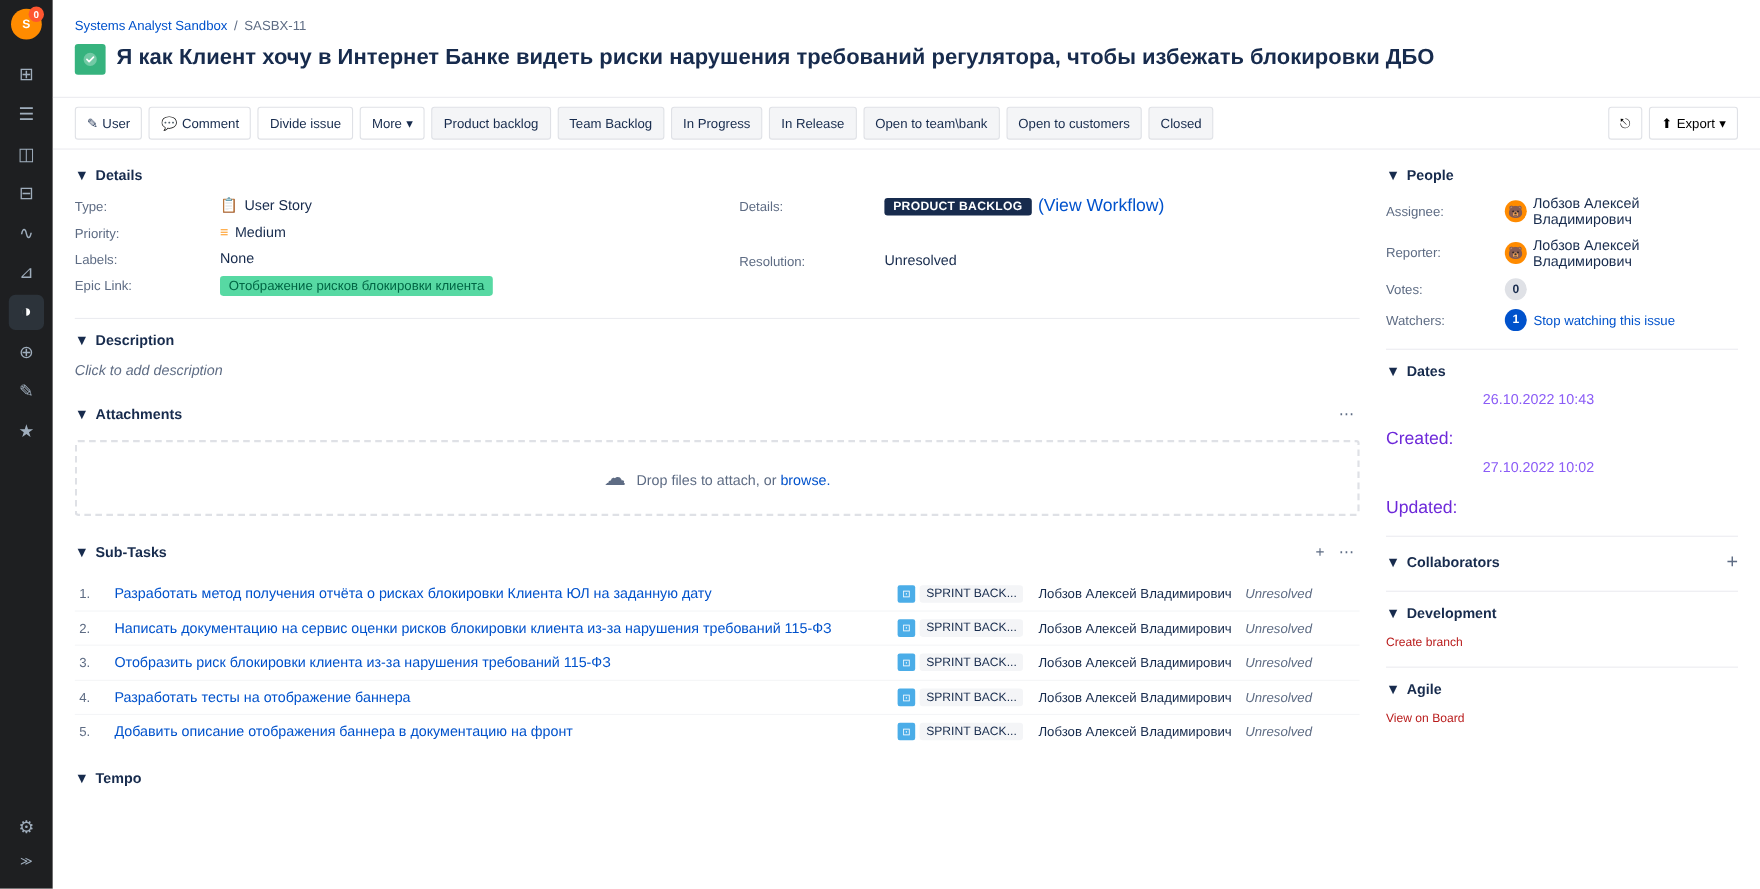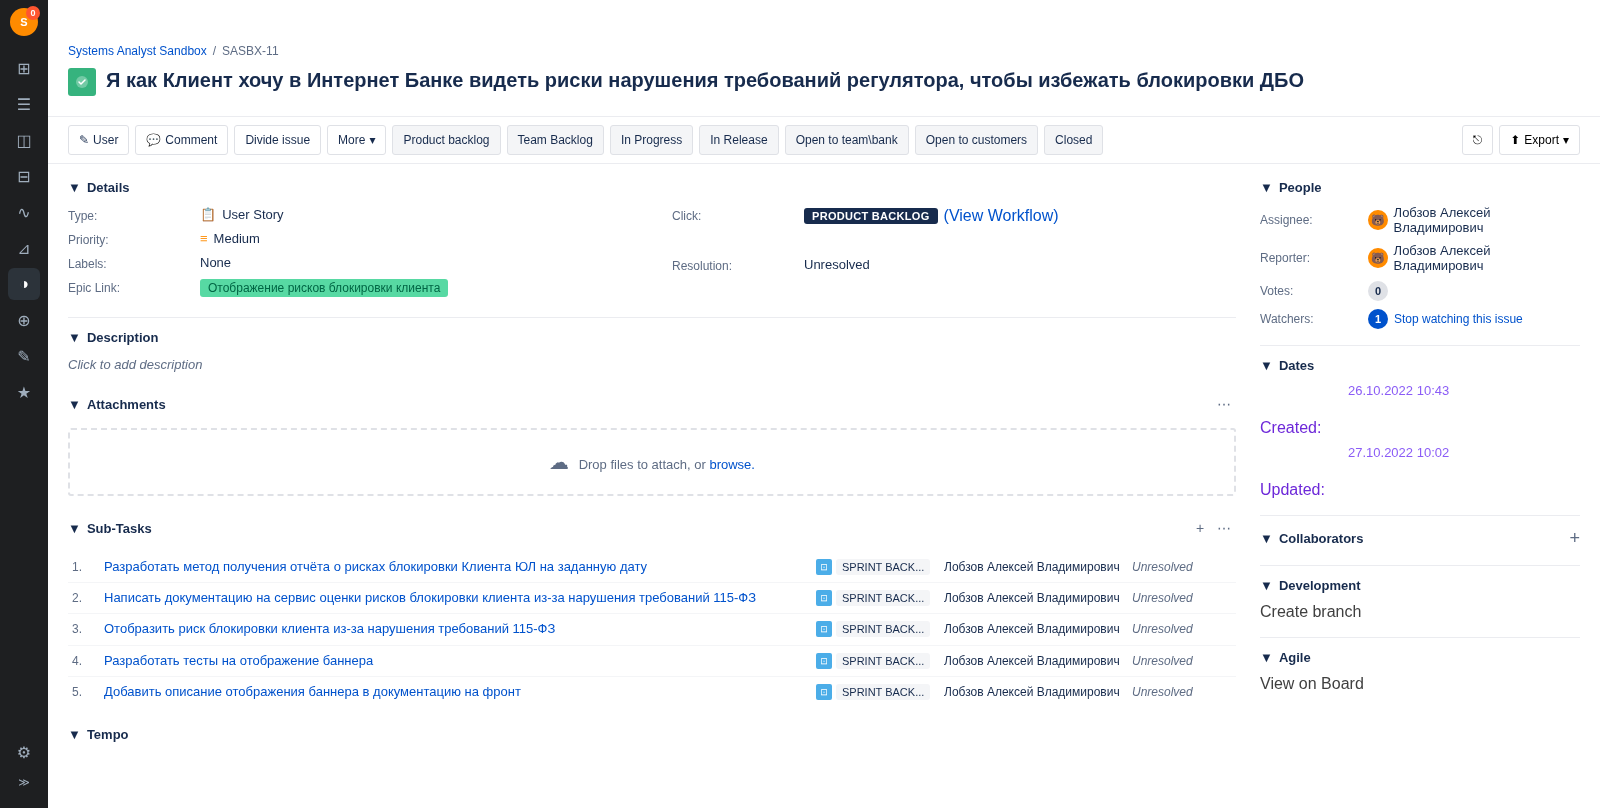--- a/index.html
+++ b/index.html
@@ -12,21 +12,21 @@
     .nav-icon.top-logo { background: #ff5630; color: #fff; border-radius: 50%; width: 28px; height: 28px; font-size: 12px; font-weight: bold; position: relative; }
     .nav-badge { position: absolute; top: -2px; right: -2px; background: #ff5630; color: #fff; border-radius: 50%; width: 14px; height: 14px; font-size: 9px; display: flex; align-items: center; justify-content: center; }
     .nav-spacer { flex: 1; }
     .nav-bottom { display: flex; flex-direction: column; align-items: center; gap: 4px; padding-bottom: 8px; }
     .nav-chevron { width: 32px; height: 20px; display: flex; align-items: center; justify-content: center; color: #9fadbc; font-size: 11px; cursor: pointer; }
 
     
     .main { flex: 1; overflow-y: auto; background: #fff; }
 
     
-    .page-header { padding: 16px 20px 8px 20px; border-bottom: 1px solid #ebecf0; margin-top: 28px; }
+    .page-header { padding: 16px 20px 8px 20px; border-bottom: 1px solid #ebecf0; }
     .breadcrumb { display: flex; align-items: center; gap: 6px; font-size: 12px; color: #5e6c84; margin-bottom: 8px; }
     .breadcrumb a { color: #0052cc; text-decoration: none; }
     .issue-title { font-size: 20px; font-weight: 600; color: #172b4d; line-height: 1.4; margin-bottom: 12px; display: flex; align-items: flex-start; gap: 10px; }
     .issue-icon { width: 28px; height: 28px; background: #36b37e; border-radius: 3px; display: flex; align-items: center; justify-content: center; color: #fff; font-size: 14px; flex-shrink: 0; margin-top: 2px; }
 
     
     .toolbar { display: flex; align-items: center; gap: 6px; padding: 8px 20px; border-bottom: 1px solid #ebecf0; flex-wrap: wrap; }
     .toolbar-btn { height: 30px; padding: 0 10px; border: 1px solid #dfe1e6; border-radius: 3px; background: #fff; color: #172b4d; font-size: 12px; cursor: pointer; display: flex; align-items: center; gap: 4px; white-space: nowrap; }
     .toolbar-btn.workflow-btn { background: #f4f5f7; }
     .toolbar-spacer { flex: 1; }
@@ -82,21 +82,21 @@
     .votes-badge { background: #dfe1e6; color: #172b4d; border-radius: 50%; width: 20px; height: 20px; display: flex; align-items: center; justify-content: center; font-size: 11px; font-weight: 600; }
     .watchers-badge { background: #0052cc; color: #fff; border-radius: 50%; width: 20px; height: 20px; display: flex; align-items: center; justify-content: center; font-size: 11px; font-weight: 600; }
     .stop-watching-link { color: #0052cc; text-decoration: none; font-size: 12px; }
 
     
     .dates-row { display: grid; grid-template-columns: 80px 1fr; gap: 6px 8px; margin-bottom: 8px; }
     .dates-label { color: #6d28d9; font-size: 16px; margin-top: 36px; }
     .dates-value { font-size: 13px; color: #8b5cf6; }
 
     
-    .blue-link { color: #404040; text-decoration: none; font-size: 16px; }
+    .blue-link { color: #b91c1c; text-decoration: none; font-size: 11px; }
 
     
     .sidebar-section { margin-bottom: 16px; }
     .sidebar-section-header { display: flex; align-items: center; gap: 6px; font-size: 13px; font-weight: 600; color: #172b4d; margin-bottom: 10px; cursor: pointer; }
     .sidebar-section-header-row { display: flex; align-items: center; margin-bottom: 10px; }
     .sidebar-section-header-row .title { display: flex; align-items: center; gap: 6px; font-size: 13px; font-weight: 600; color: #172b4d; cursor: pointer; flex: 1; }
     .sidebar-section-header-row .add-btn { color: #5e6c84; font-size: 18px; cursor: pointer; }
 
     
     .tempo-section { margin-top: 8px; }
@@ -220,21 +220,21 @@
             <span class="detail-label">Labels:</span>
             <div class="detail-value">
               <span>None</span>
             </div>
             <span class="detail-label">Epic Link:</span>
             <div class="detail-value">
               <span class="epic-tag">Отображение рисков блокировки клиента</span>
             </div>
           </div>
           <div class="details-grid">
-            <span class="detail-label">Click:</span>
+            <span class="detail-label">Details:</span>
             <div class="detail-value">
               <span class="status-badge">PRODUCT BACKLOG</span>
               <a href="#" class="workflow-link">(View Workflow)</a>
             </div>
             <span class="detail-label">Resolution:</span>
             <div class="detail-value">
               <span>Unresolved</span>
             </div>
           </div>
         </div>

